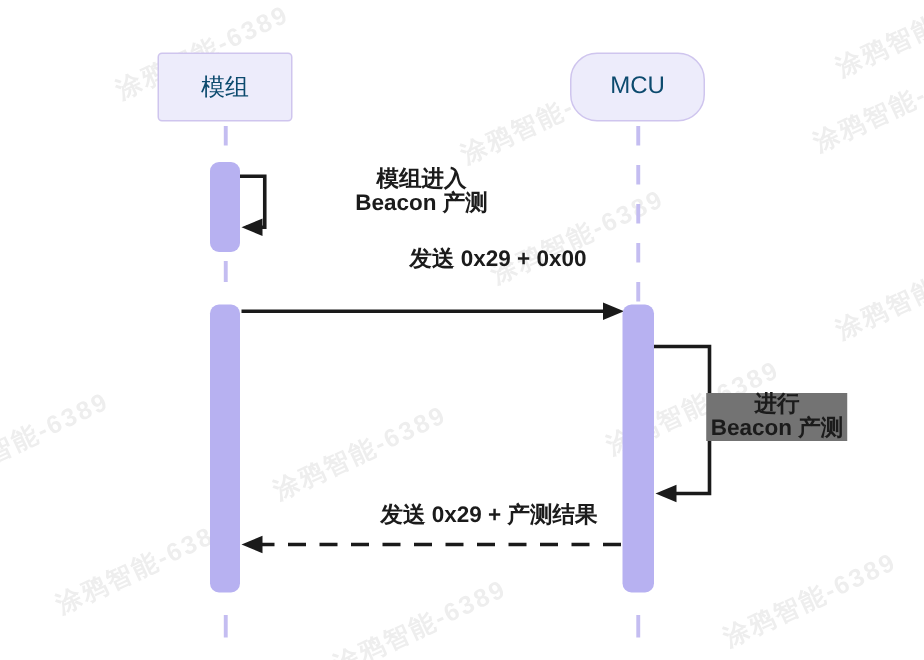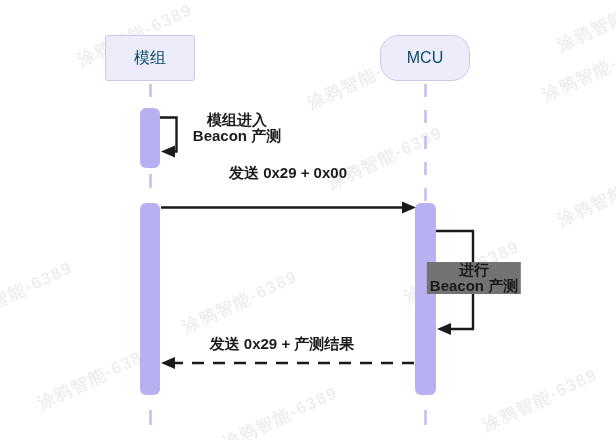--- a/index.html
+++ b/index.html
@@ -27,21 +27,21 @@
   .activation{position:absolute;background:#b7b1f1;border-radius:6px;}
   .act-m1{left:140px;top:108px;width:20px;height:60px;}
   .act-m2{left:140px;top:203px;width:20px;height:192px;}
   .act-mcu{left:415px;top:203px;width:21px;height:192px;}
   
   .line-layer{position:absolute;left:0;top:0;}
   
   .msg{
     position:absolute;transform:translateX(-50%);
     font-size:15px;font-weight:600;color:#1b1b1b;line-height:16px;
-    text-align:center;white-space:nowrap;
+    text-align:center;white-space:nowrap;margin-left:44px;
   }
   .msg .l{display:block;}
   .msg-1{left:237px;top:112px;}
   .msg-2{left:288px;top:165px;}
   .msg-3{left:474px;top:262px;background:#737373;padding:0 3px;}
   .msg-4{left:282px;top:336px;}
 </style>
 </head>
 <body>
 

